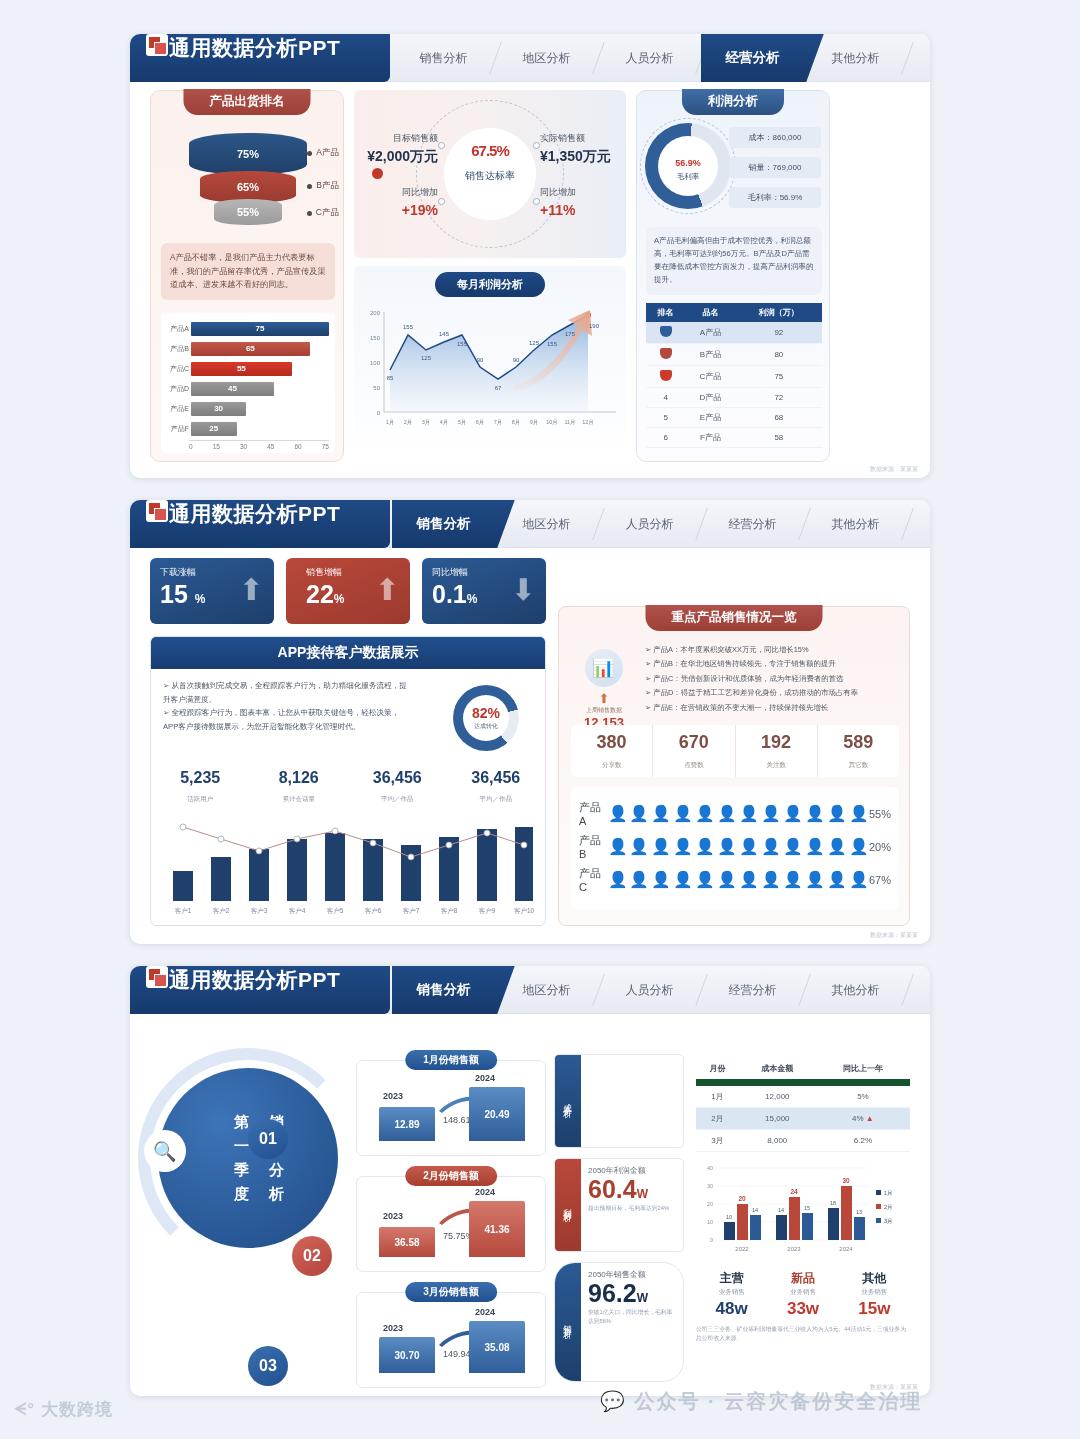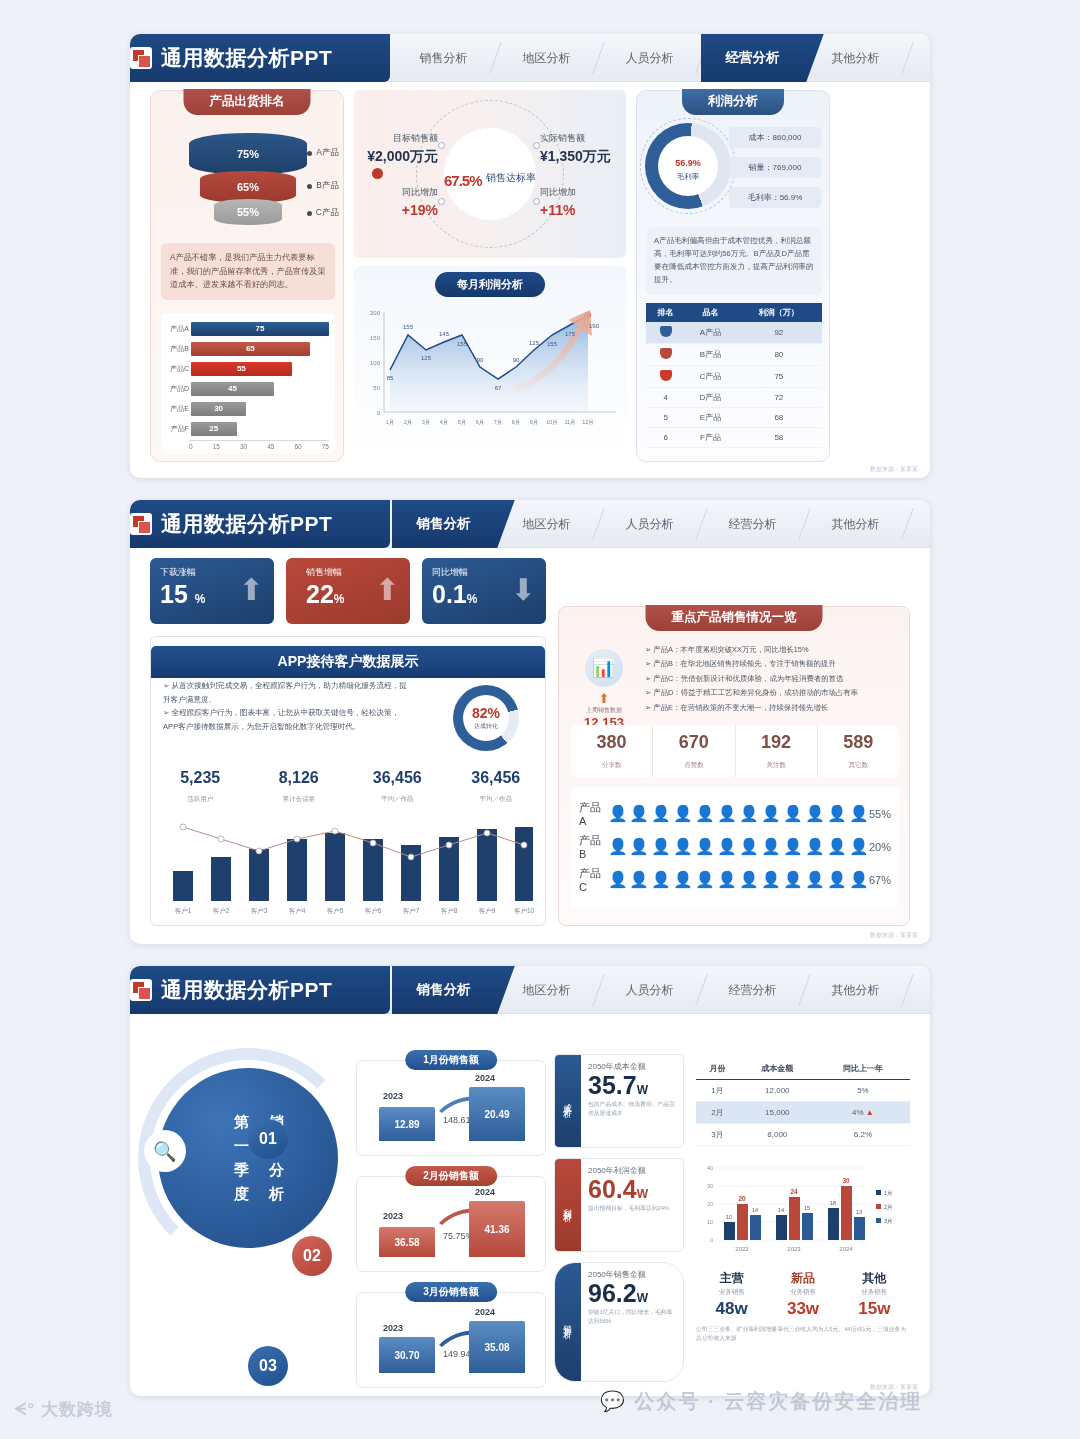--- a/index.html
+++ b/index.html
@@ -20,21 +20,21 @@
   #slide3 { top:966px; height:430px; }
 
   
   .hdr { position:relative; height:48px;
          background:linear-gradient(180deg,#f4f6fa,#e6eaf1);
          border-bottom:1px solid #dde2ea; }
   .hdr-brand {
     position:absolute; left:0; top:0; height:48px; width:260px;
     background:linear-gradient(180deg,#1f4a86,#163a6d);
     border-bottom-right-radius:6px;
-    display:flex; align-items:center; gap:9px; padding-left:0;
+    display:flex; align-items:flex-start; gap:1px; padding-left:16px;
     clip-path:polygon(0 0,100% 0,100% 100%,0 100%);
   }
   .brand-logo { width:22px; height:22px; background:#fff; border-radius:3px;
                 position:relative; flex:none; }
   .brand-logo:before{content:"";position:absolute;left:3px;top:3px;width:11px;height:11px;
       background:#c0392b;}
   .brand-logo:after{content:"";position:absolute;left:8px;top:8px;width:11px;height:11px;
       background:#d9534f;border:1px solid #fff;}
   .brand-txt { color:#fff; font-size:21px; font-weight:bold; letter-spacing:.5px; }
   .tabs { position:absolute; left:262px; top:0; height:48px; display:flex; align-items:stretch; }
@@ -91,21 +91,21 @@
   .gauge-box { position:relative; height:168px;
      background:linear-gradient(90deg,#fbeeec 0%,#f7f0ef 45%,#e9eef6 100%); border-radius:6px; }
   .dashring { position:absolute; left:50%; top:10px; transform:translateX(-50%);
      width:148px; height:148px; border-radius:50%; border:1px dashed #b8c3d4; }
   .ring { position:absolute; left:50%; top:22px; transform:translateX(-50%);
      width:124px; height:124px; border-radius:50%;
      background:conic-gradient(from 200deg,#2a5display 0deg, #2f5e98 0deg 243deg, #e8edf4 243deg 360deg);
   }
   .ring-in{ position:absolute; left:50%; top:50%; transform:translate(-50%,-50%);
      width:92px; height:92px; background:#fff; border-radius:50%;
-     display:flex; flex-direction:row; align-items:center; justify-content:space-between; }
+     display:flex; flex-direction:column; align-items:center; justify-content:flex-start; }
   .g-val{ font-size:33px; font-weight:bold; color:#c0342b; line-height:1; letter-spacing:-1px;}
   .g-val span{ font-size:15px; }
   .g-sub{ font-size:10px; color:#2d4a72; margin-top:8px; }
   .g-dot{ position:absolute; width:11px; height:11px; background:#c0392b; border-radius:50%;
      left:18px; top:78px; }
   .kpi{ position:absolute; font-size:9px; color:#4a5563; line-height:1.45; }
   .kpi b{ display:block; font-size:14px; color:#24344d; font-weight:bold; margin-top:1px;}
   .kpi .pl{ color:#c0392b; }
   .kpi.k1{ left:6px; top:42px; text-align:right; width:78px; }
   .kpi.k2{ left:6px; top:96px; text-align:right; width:78px; }
@@ -155,21 +155,21 @@
   .s2-kpi .v i{ font-size:12px; font-style:normal; }
   .s2-kpi .ar{ position:absolute; right:10px; top:14px; font-size:30px; opacity:.55;}
   .k-a{ left:20px; background:linear-gradient(160deg,#2c5a94,#1d3f6c); }
   .k-b{ left:156px; background:linear-gradient(160deg,#b9483b,#9c3a2e);padding-left:20px; }
   .k-c{ left:292px; background:linear-gradient(160deg,#2c5a94,#1d3f6c); }
 
   .s2-app{ position:absolute; left:20px; top:88px; width:396px; height:290px;
      border:1px solid #dde3ec; border-radius:6px; background:#fff; }
   .s2-app-hd{ height:32px; background:linear-gradient(180deg,#21508f,#173c71); color:#fff;
      display:flex; align-items:center; justify-content:center; font-size:14px; font-weight:bold;
-     border-radius:5px 5px 0 0;margin-top:9px; }
+     border-radius:5px 5px 0 0; }
   .s2-txt{ position:absolute; left:12px; top:42px; width:250px; font-size:7.6px;
      line-height:1.8; color:#4b5668; }
   .s2-ring{ position:absolute; right:26px; top:48px; width:66px; height:66px; border-radius:50%;
      background:conic-gradient(from 140deg,#2f5e98 0deg 295deg,#e7ecf3 295deg 360deg); }
   .s2-ring:before{content:"";position:absolute;inset:10px;background:#fff;border-radius:50%;}
   .s2-ring-t{position:absolute;inset:0;display:flex;flex-direction:column;align-items:center;
      justify-content:center;}
   .s2-ring-v{font-size:14px;font-weight:bold;color:#c0342b;}
   .s2-ring-s{font-size:6px;color:#5a6往;color:#5a6a80;margin-top:1px;}
   .s2-nums{ position:absolute; left:0; top:132px; width:100%; display:flex; }
@@ -243,21 +243,21 @@
   .abody .t{ font-size:8px; color:#66707e; }
   .abody .v{ font-size:25px; font-weight:bold; color:#1a2e4a; line-height:1.05; }
   .abody .v.r{ color:#a8402f; }
   .abody .v i{ font-size:12px; font-style:normal; }
   .abody .d{ font-size:5.8px; color:#93a0af; line-height:1.5; margin-top:2px; }
   .ab1{ top:40px; height:94px; } .ab2{ top:144px; height:94px; } .ab3{ top:248px; height:120px;border-radius:21px; }
 
   .t3{ position:absolute; left:566px; top:44px; width:214px; font-size:8px;
      border-collapse:collapse; }
   .t3 th{ font-size:8px; color:#3d4857; font-weight:bold; padding:5px 2px;
-     border-bottom:1px solid #14532d; }
+     border-bottom:7px solid #14532d; }
   .t3 td{ text-align:center; padding:5px 2px; color:#56606e; border-bottom:1px solid #eef1f6; }
   .t3 tr.hl td{ background:#dbe6f4; }
   .g3{ position:absolute; left:566px; top:144px; width:214px; height:100px; }
   .s3bot{ position:absolute; left:566px; top:256px; width:214px; }
   .s3bot .row{ display:flex; }
   .s3bot .c{ flex:1; text-align:center; }
   .s3bot .c h4{ font-size:12px; color:#23344d; }
   .s3bot .c h4.r{ color:#a8402f; }
   .s3bot .c p{ font-size:6.5px; color:#8b94a2; margin-top:1px;}
   .s3bot .c b{ font-size:17px; color:#1f3f6c; display:block; margin-top:2px;}
@@ -773,25 +773,20 @@
       <div class="pct" style="left:86px;top:56px;">149.94%</div>
       <svg style="position:absolute;left:80px;top:30px;" width="56" height="26">
         <path d="M2,22 C16,8 34,6 48,8 L44,2 L55,10 L44,18 L48,12 C34,10 18,12 5,24 Z" fill="#2f5e98"></path>
       </svg>
       <div class="yr" style="left:118px;top:14px;">2024</div>
       <div class="bar3" style="left:112px;width:56px;height:52px;background:linear-gradient(180deg,#5b8cc4,#2f5e98)">35.08</div>
     </div>
 
     <div class="abox ab1">
       <div class="aside b">成本分析</div>
-      <div class="abody">
-        <div class="t">2050年成本金额</div>
-        <div class="v"><span>35.7</span><i>W</i></div>
-        <div class="d">包括产品成本、物流费用、产品宣传及渠道成本</div>
-      </div>
     </div>
     <div class="abox ab2">
       <div class="aside r">利润分析</div>
       <div class="abody">
         <div class="t">2050年利润金额</div>
         <div class="v r"><span>60.4</span><i>W</i></div>
         <div class="d">超出预期目标，毛利率达到24%</div>
       </div>
     </div>
     <div class="abox ab3">

